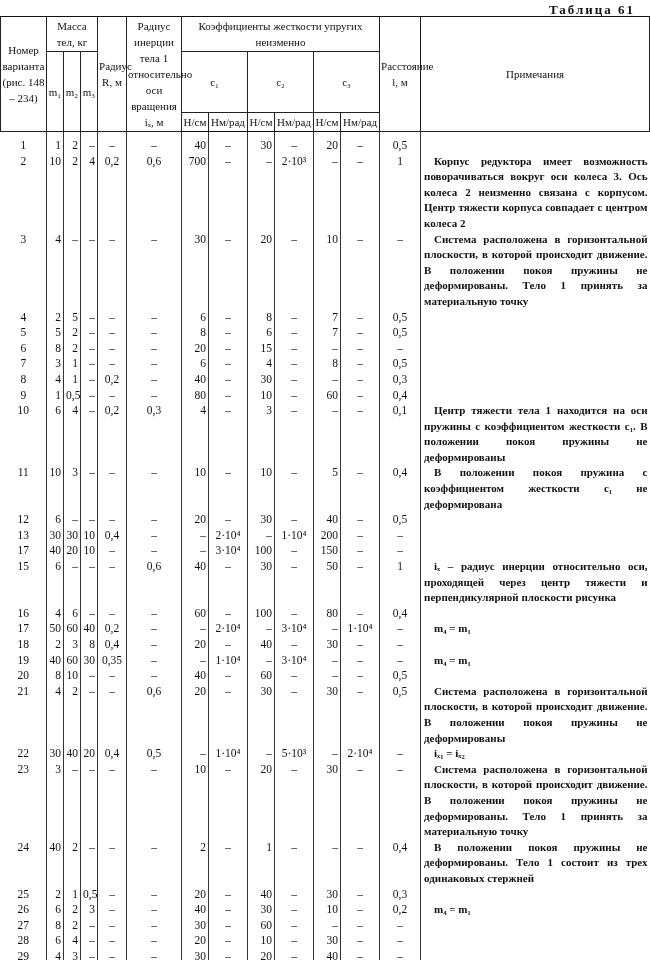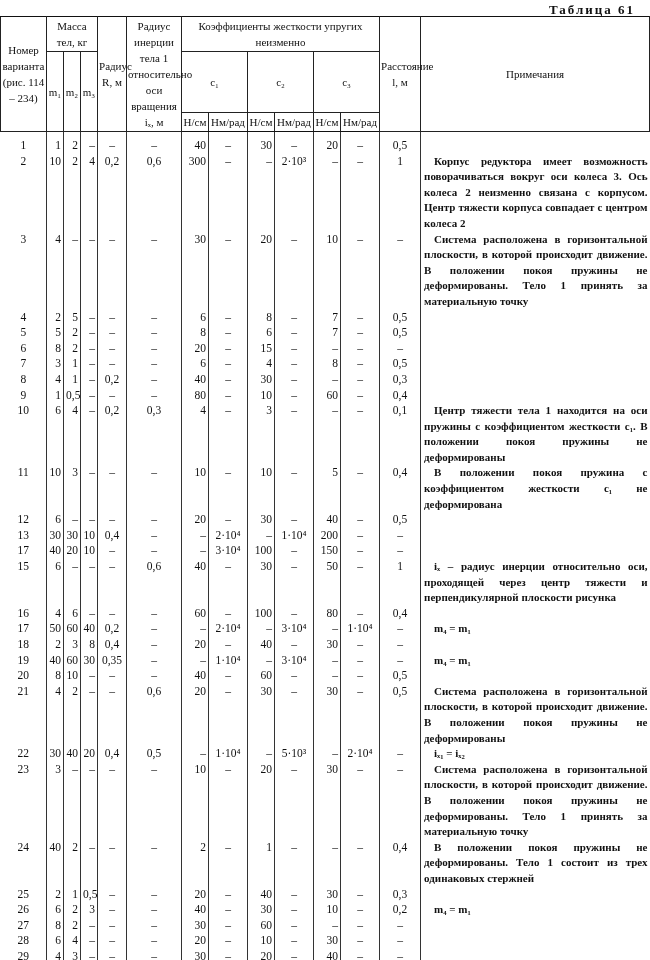--- a/index.html
+++ b/index.html
@@ -37,21 +37,21 @@
         <col class="c-kn">
         <col class="c-k">
         <col class="c-kn">
         <col class="c-k">
         <col class="c-kn">
       <col class="c-l">
         <col class="c-note">
     </colgroup>
     <thead>
       <tr class="h1">
-        <th rowspan="3">Номер варианта (рис. 114 – 234)</th>
+        <th rowspan="3">Номер варианта (рис. 148 – 234)</th>
         <th colspan="3">Масса тел, кг</th>
         <th rowspan="3">Радиус R, м</th>
         <th rowspan="3">Радиус инерции тела 1 относительно оси вращения iₓ, м</th>
         <th colspan="6">Коэффициенты жесткости упругих неизменно</th>
         <th rowspan="3">Расстояние l, м</th>
         <th rowspan="3">Примечания</th>
       </tr>
       <tr class="h2">
         <th rowspan="2">m₁</th>
         <th rowspan="2">m₂</th>
@@ -86,21 +86,21 @@
           <td class="c">0,5</td>
           <td class="note"></td>
         </tr>
         <tr>
           <td class="num">2</td>
           <td class="r">10</td>
           <td class="r">2</td>
           <td class="r">4</td>
           <td class="c">0,2</td>
           <td class="c">0,6</td>
-          <td class="r">300</td>
+          <td class="r">700</td>
           <td class="c">–</td>
           <td class="r">–</td>
           <td class="c">2·10³</td>
           <td class="r">–</td>
           <td class="c">–</td>
           <td class="c">1</td>
           <td class="note" style="text-indent: 10px;">Корпус редуктора имеет возможность поворачиваться вокруг оси колеса 3. Ось колеса 2 неизменно связана с корпусом. Центр тяжести корпуса совпадает с центром колеса 2</td>
         </tr>
         <tr>
           <td class="num">3</td>

